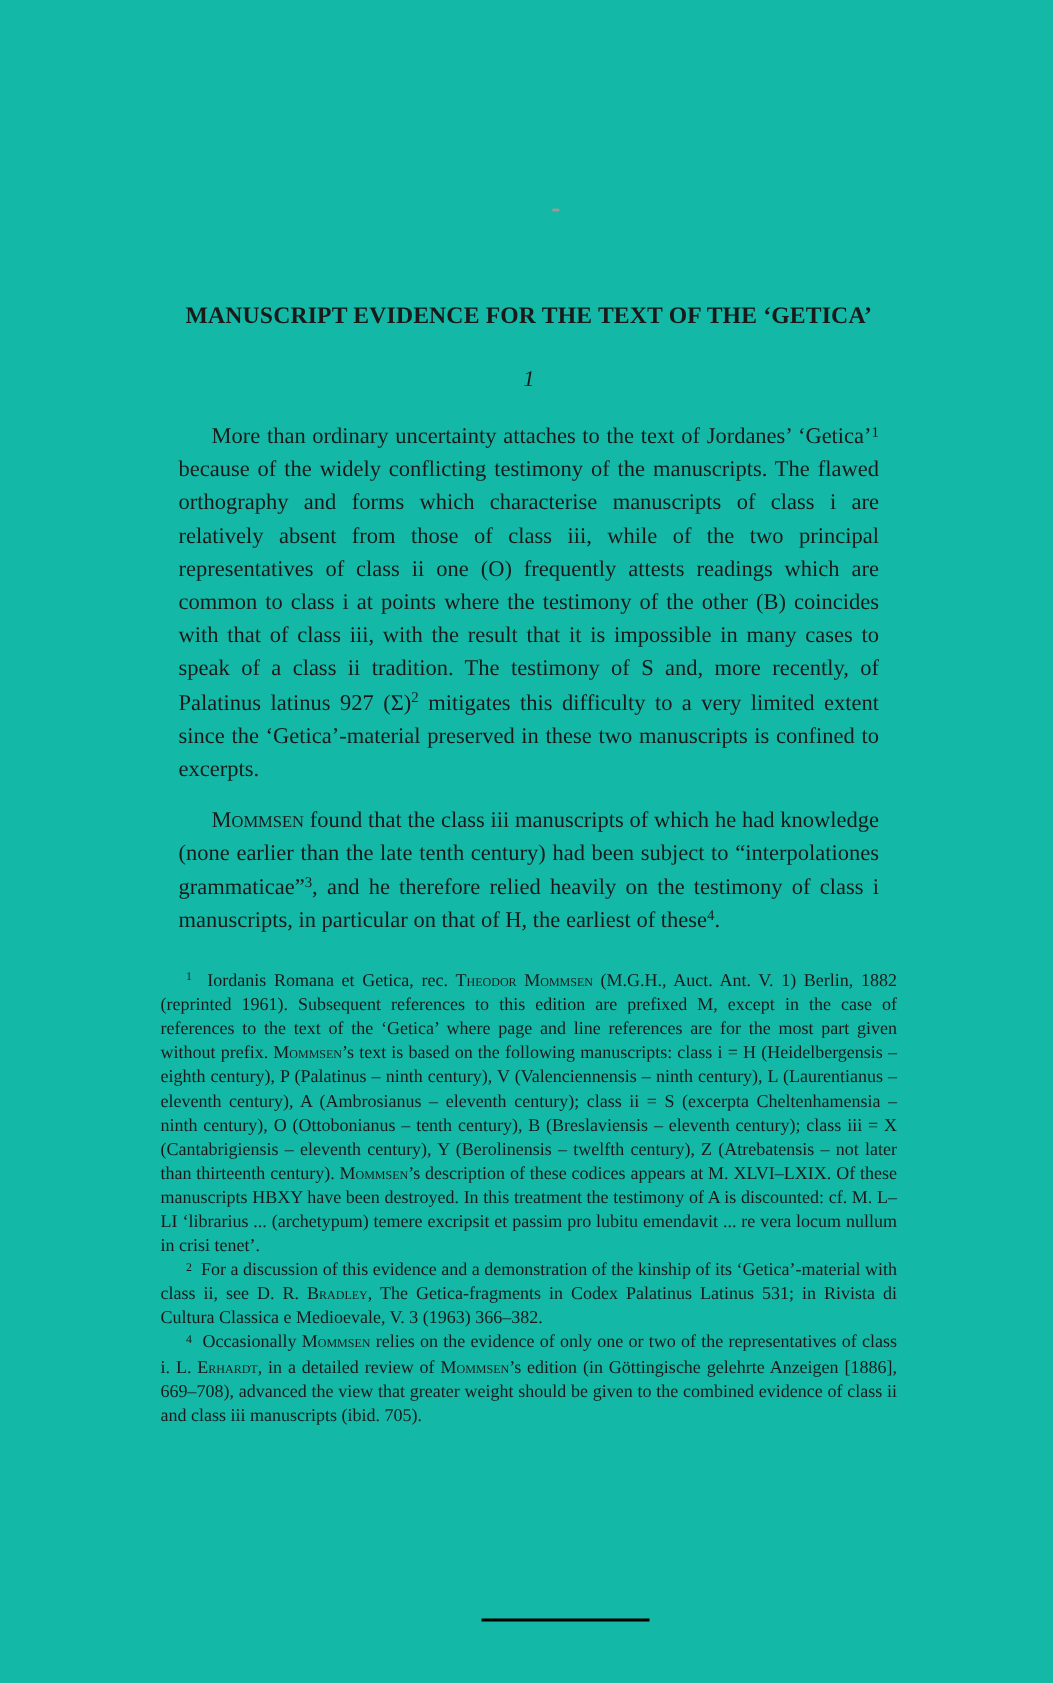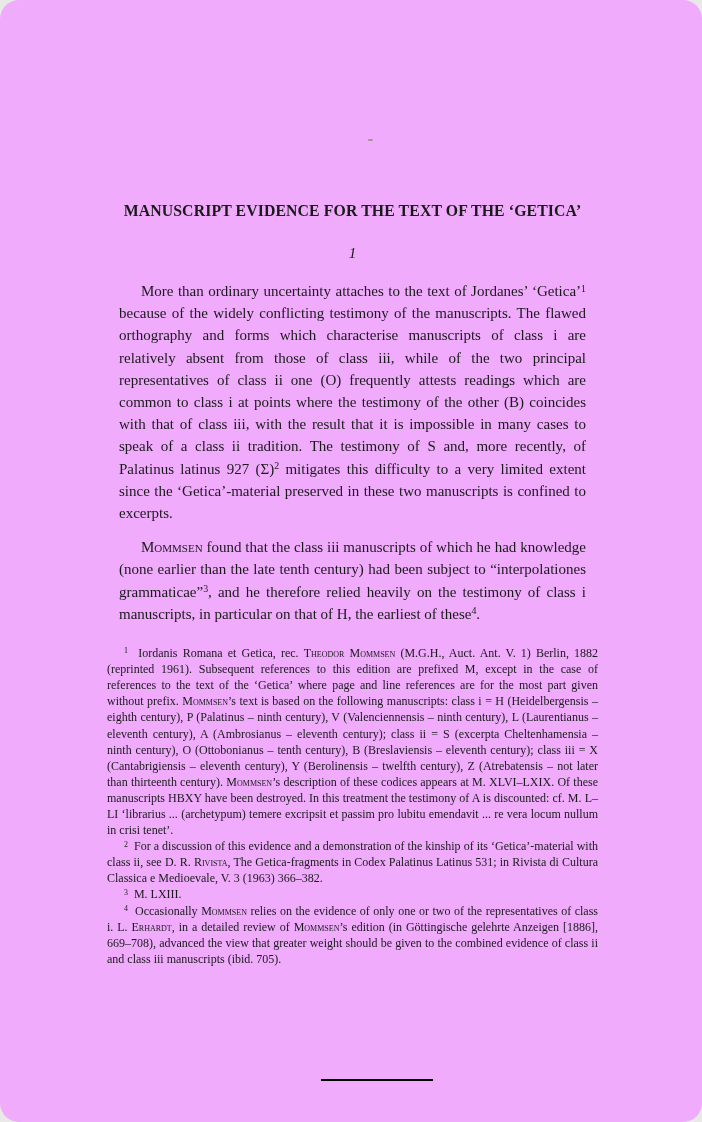--- a/index.html
+++ b/index.html
@@ -70,41 +70,40 @@
     left: 321px;
     top: 1079px;
     width: 112px;
     height: 2px;
     background: #000;
   }
 </style>
 </head>
 <body>
 
-<div class="page" style="background: #f0abfc; color: rgb(26, 26, 26); border-radius: 19px;">
+<div class="page" style="background: #14b8a6; color: rgb(26, 26, 26);">
 
   <div class="artifact"></div>
 
   <div class="content">
 
     <h1 class="title">
       <span class="title-line">MANUSCRIPT EVIDENCE FOR THE TEXT OF THE ‘GETICA’</span>
     </h1>
 
     <div class="section-number">1</div>
 
     <div class="body">
       <p class="body-par"><span>More than ordinary uncertainty attaches to the text of Jordanes’ ‘Getica’</span><span class="seg-sup">1</span><span> because of the widely conflicting testimony of the manuscripts. The flawed orthography and forms which characterise manuscripts of class i are relatively absent from those of class iii, while of the two principal representatives of class ii one (O) frequently attests readings which are common to class i at points where the testimony of the other (B) coincides with that of class iii, with the result that it is impossible in many cases to speak of a class ii tradition. The testimony of S and, more recently, of Palatinus latinus 927 (Σ)</span><span class="seg-sup">2</span><span> mitigates this difficulty to a very limited extent since the ‘Getica’-material preserved in these two manuscripts is confined to excerpts.</span></p>
       <p class="body-par"><span class="seg-sc">Mommsen</span><span> found that the class iii manuscripts of which he had knowledge (none earlier than the late tenth century) had been subject to “interpolationes grammaticae”</span><span class="seg-sup">3</span><span>, and he therefore relied heavily on the testimony of class i manuscripts, in particular on that of H, the earliest of these</span><span class="seg-sup">4</span><span>.</span></p>
     </div>
 
     <div class="footnotes">
       <p class="footnote"><span class="seg-sup">1</span><span>&nbsp; Iordanis Romana et Getica, rec. </span><span class="seg-sc">Theodor Mommsen</span><span> (M.G.H., Auct. Ant. V. 1) Berlin, 1882 (reprinted 1961). Subsequent references to this edition are prefixed M, except in the case of references to the text of the ‘Getica’ where page and line references are for the most part given without prefix. </span><span class="seg-sc">Mommsen</span><span>’s text is based on the following manuscripts: class i = H (Heidelbergensis – eighth century), P (Palatinus – ninth century), V (Valenciennensis – ninth century), L (Laurentianus – eleventh century), A (Ambrosianus – eleventh century); class ii = S (excerpta Cheltenhamensia – ninth century), O (Ottobonianus – tenth century), B (Breslaviensis – eleventh century); class iii = X (Cantabrigiensis – eleventh century), Y (Berolinensis – twelfth century), Z (Atrebatensis – not later than thirteenth century). </span><span class="seg-sc">Mommsen</span><span>’s description of these codices appears at M. XLVI–LXIX. Of these manuscripts HBXY have been destroyed. In this treatment the testimony of A is discounted: cf. M. L–LI ‘librarius ... (archetypum) temere excripsit et passim pro lubitu emendavit ... re vera locum nullum in crisi tenet’.</span></p>
-      <p class="footnote"><span class="seg-sup">2</span><span>&nbsp; For a discussion of this evidence and a demonstration of the kinship of its ‘Getica’-material with class ii, see D. R. </span><span class="seg-sc">Rivista</span><span>, The Getica-fragments in Codex Palatinus Latinus 531; in Rivista di Cultura Classica e Medioevale, V. 3 (1963) 366–382.</span></p>
-      <p class="footnote"><span class="seg-sup">3</span><span>&nbsp; M. LXIII.</span></p>
+      <p class="footnote"><span class="seg-sup">2</span><span>&nbsp; For a discussion of this evidence and a demonstration of the kinship of its ‘Getica’-material with class ii, see D. R. </span><span class="seg-sc">Bradley</span><span>, The Getica-fragments in Codex Palatinus Latinus 531; in Rivista di Cultura Classica e Medioevale, V. 3 (1963) 366–382.</span></p>
       <p class="footnote"><span class="seg-sup">4</span><span>&nbsp; Occasionally </span><span class="seg-sc">Mommsen</span><span> relies on the evidence of only one or two of the representatives of class i. L. </span><span class="seg-sc">Erhardt</span><span>, in a detailed review of </span><span class="seg-sc">Mommsen</span><span>’s edition (in Göttingische gelehrte Anzeigen [1886], 669–708), advanced the view that greater weight should be given to the combined evidence of class ii and class iii manuscripts (ibid. 705).</span></p>
     </div>
 
   </div>
 
   <div class="bottom-rule"></div>
 
 </div>
 
 </body></html>

